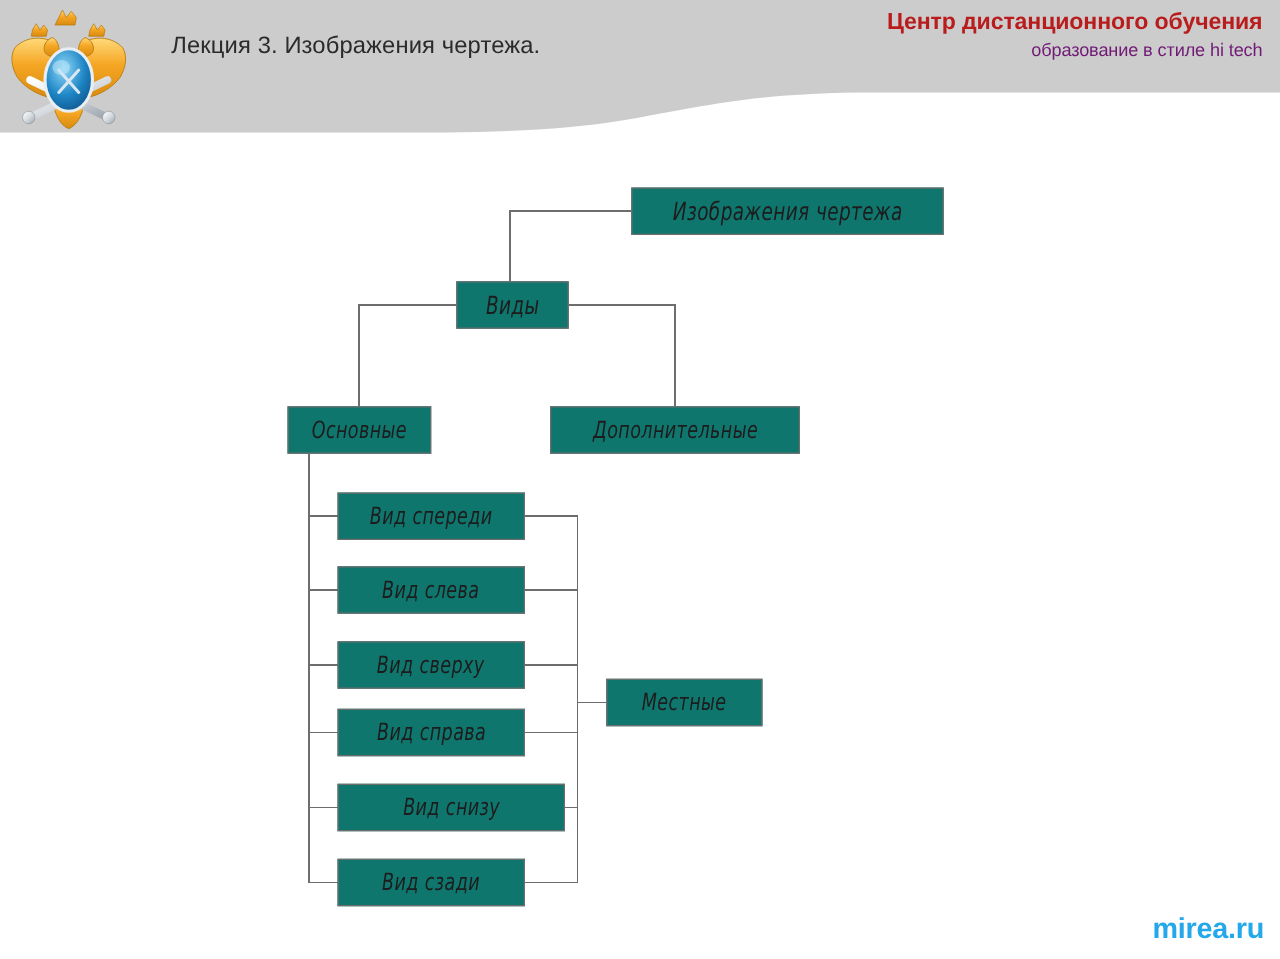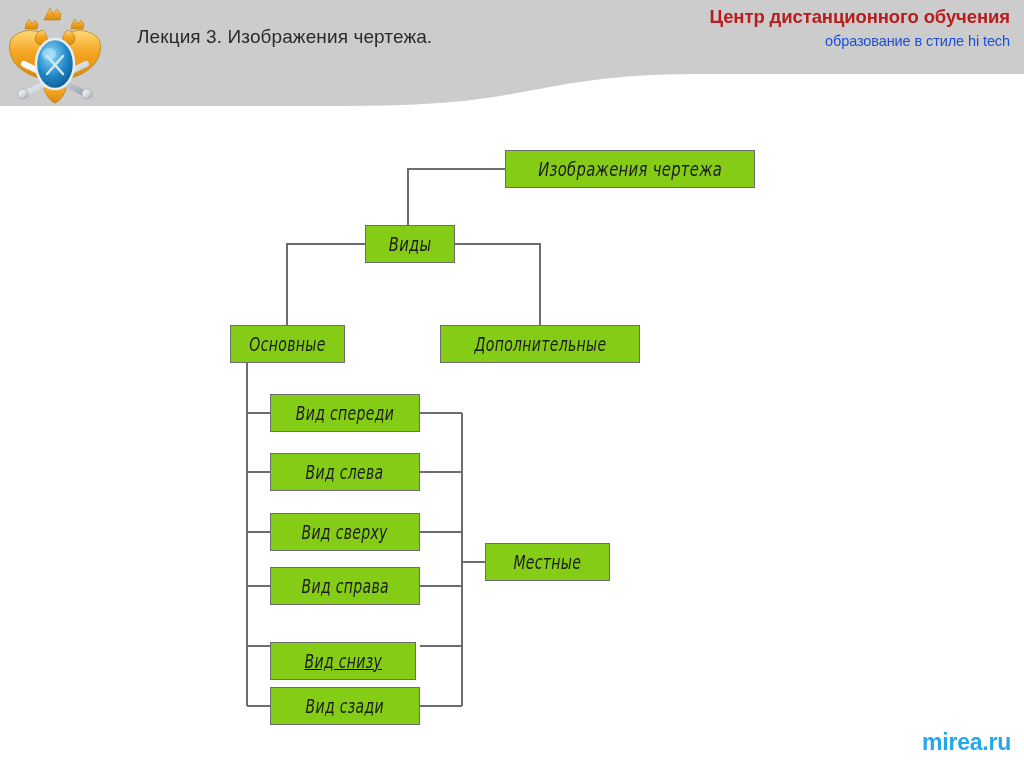--- a/index.html
+++ b/index.html
@@ -53,21 +53,21 @@
     font-weight: bold;
     color: #b91c1c;
     white-space: nowrap;
     letter-spacing: -0.1px;
   }
   #center-subtitle {
     position: absolute;
     right: 14px;
     top: 33px;
     font-size: 14.5px;
-    color: #1d4ed8;
+    color: #701a75;
     white-space: nowrap;
     letter-spacing: -0.1px;
   }
 
   
   #site-url {
     position: absolute;
     left: 922px;
     top: 729px;
     font-size: 23px;
@@ -84,21 +84,21 @@
     top: 0;
     width: 1024px;
     height: 767px;
   }
   #diagram svg { display: block; }
 
   .node-box {
     position: absolute;
     box-sizing: border-box;
     border: 1.4px solid #6d6d6d;
-    background: #84cc16;
+    background: #0f766e;
     display: flex;
     align-items: center;
     justify-content: center;
   }
   .node-label {
     font-family: "DejaVu Sans Condensed", "Liberation Sans Narrow", "Liberation Sans", sans-serif;
     font-style: italic;
     font-size: 19px;
     color: #1c1c1c;
     white-space: nowrap;
@@ -243,21 +243,21 @@
 </div>
 
 <div class="node-box" style="left:270px; top:513px; width:150px; height:38px;">
   <span class="node-label">Вид сверху</span>
 </div>
 
 <div class="node-box" style="left:270px; top:567px; width:150px; height:38px;justify-content:center;">
   <span class="node-label">Вид справа</span>
 </div>
 
-<div class="node-box" style="left:270px; top:642px; width:146px; height:38px;text-decoration:underline;">
+<div class="node-box" style="left:270px; top:627px; width:182px; height:38px;">
   <span class="node-label">Вид снизу</span>
 </div>
 
 <div class="node-box" style="left:270px; top:687px; width:150px; height:38px;">
   <span class="node-label">Вид сзади</span>
 </div>
 
 <div id="site-url">mirea.ru</div>
 
 </body></html>

